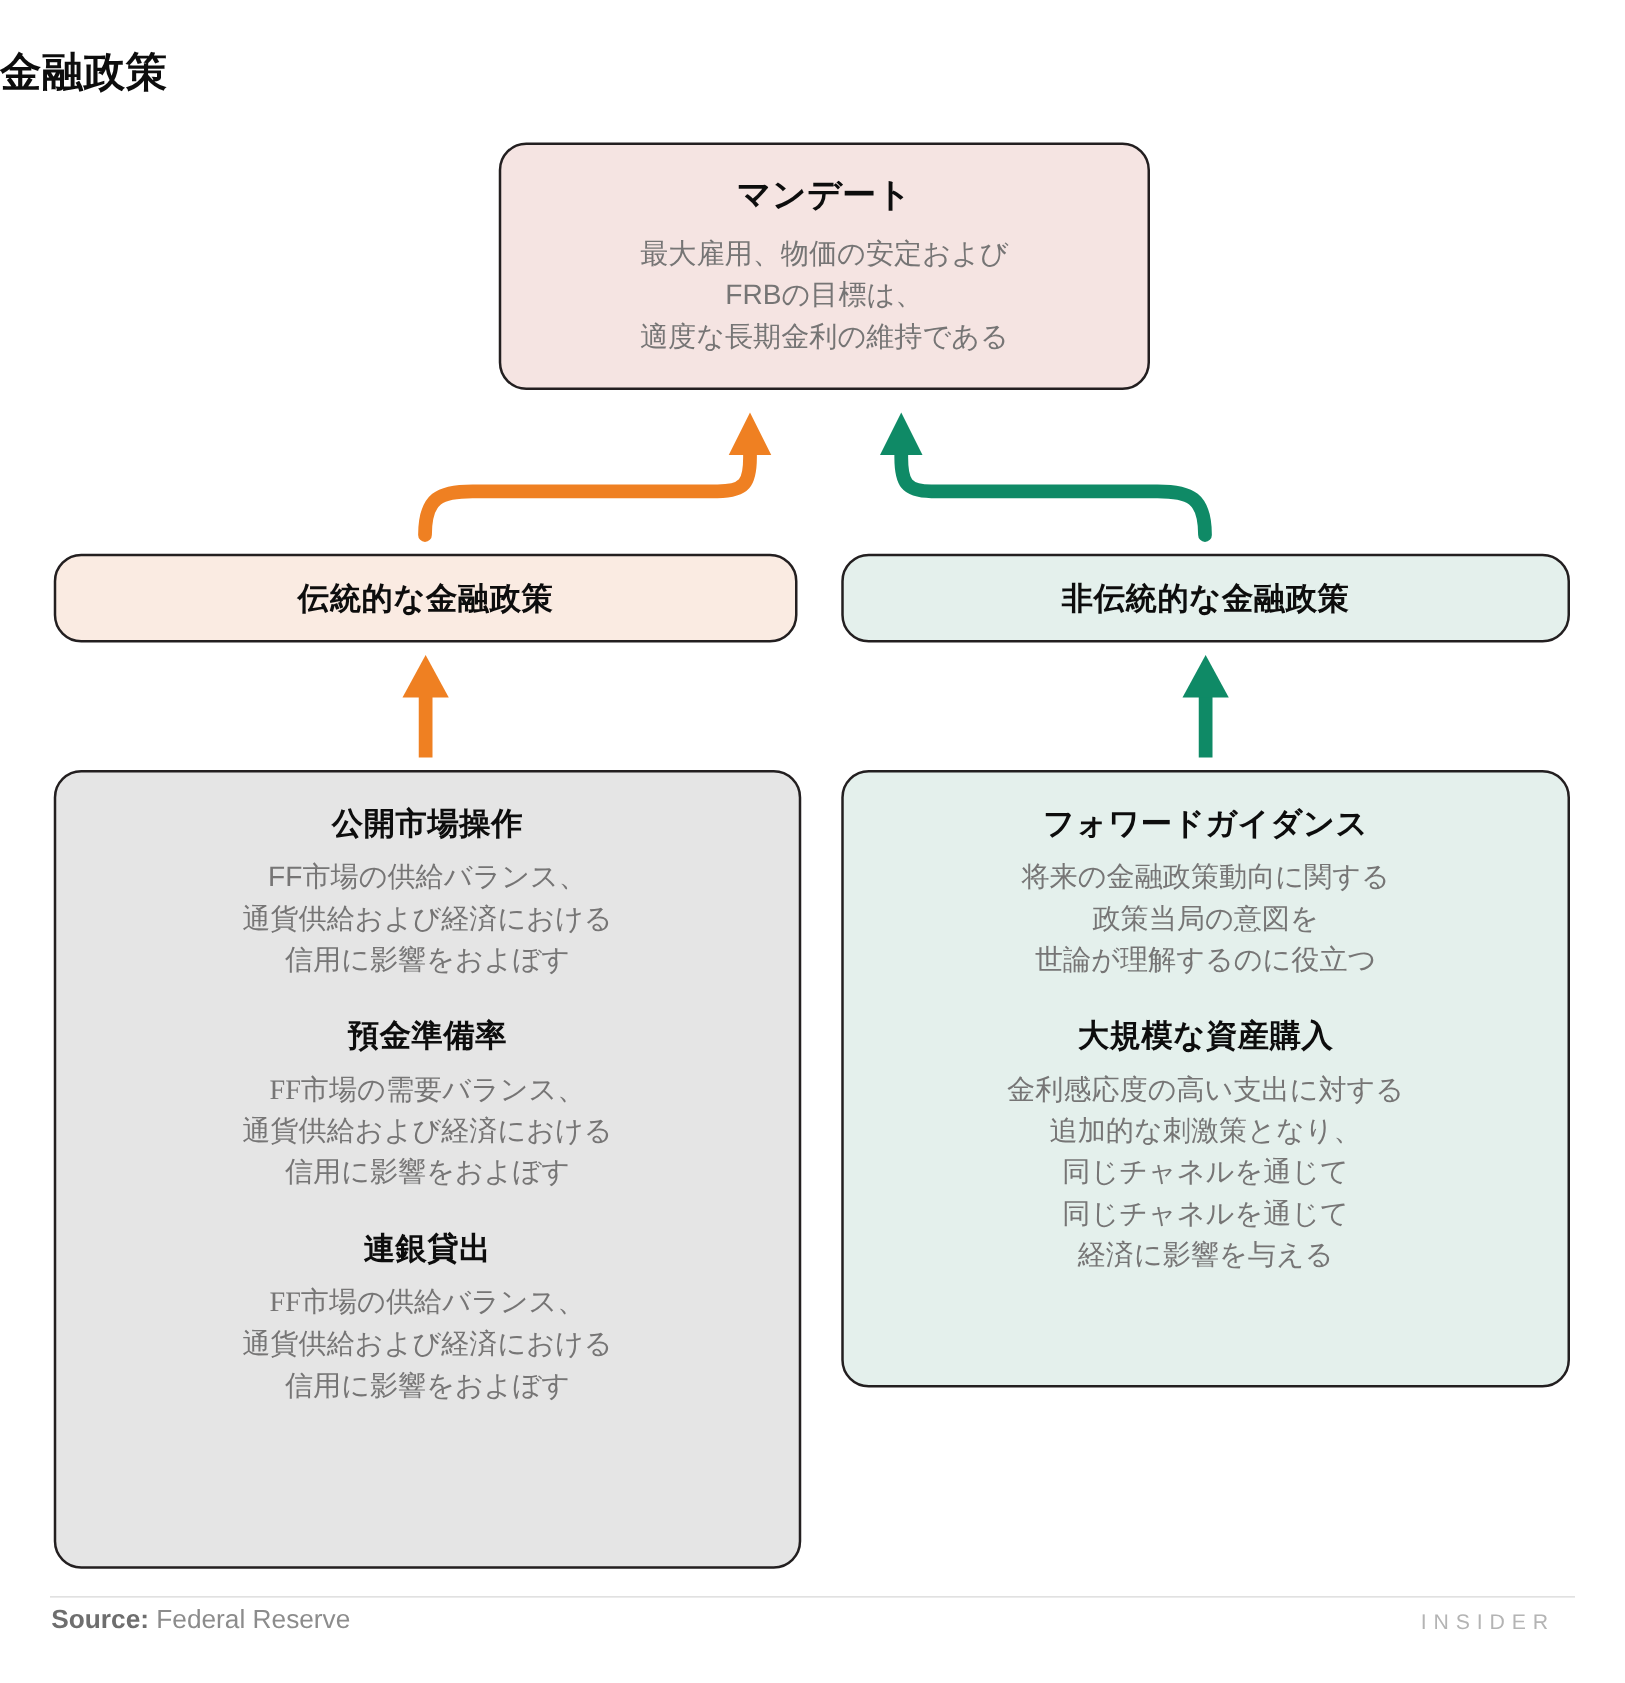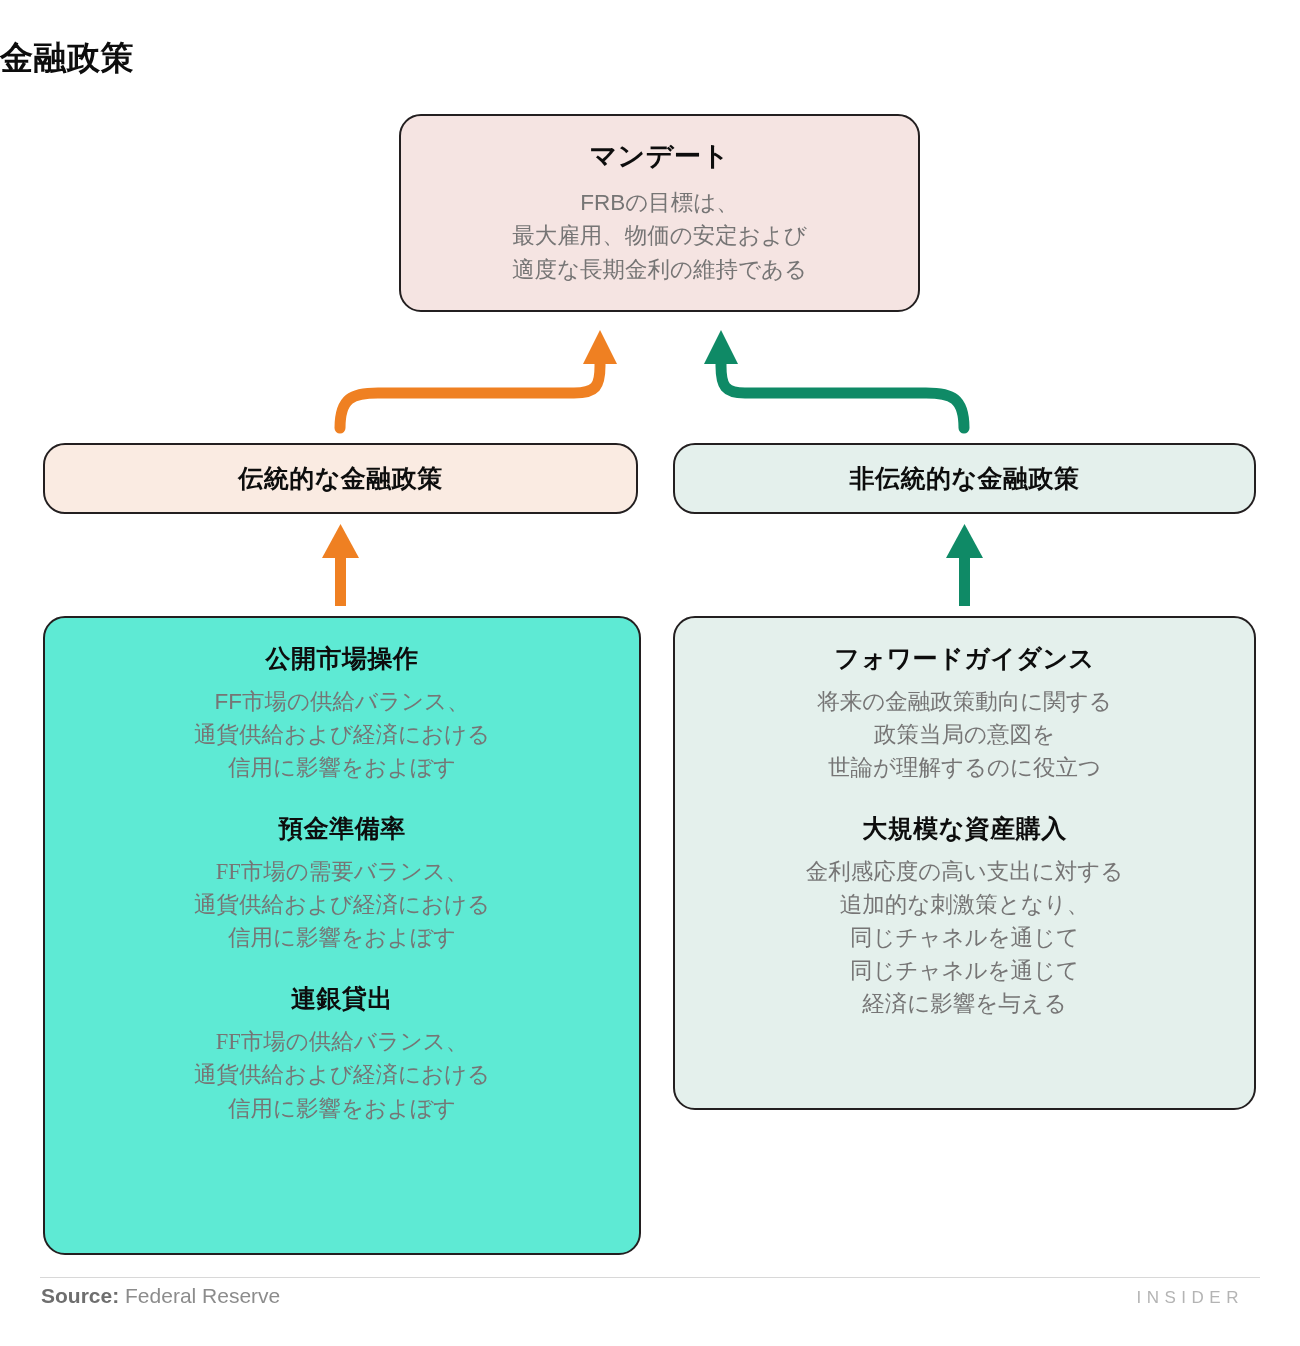--- a/index.html
+++ b/index.html
@@ -84,21 +84,21 @@
     color: #0d0d0d;
     letter-spacing: 0.5px;
   }
 
   
   #traditional-detail-box {
     left: 43px;
     top: 616px;
     width: 598px;
     height: 639px;
-    background: #5eead4;
+    background: #e5e5e5;
     padding-top: 24px;
   }
   #unconventional-detail-box {
     left: 673px;
     top: 616px;
     width: 583px;
     height: 494px;
     background: #e4f0ec;
     padding-top: 24px;
   }
@@ -158,22 +158,22 @@
   }
 </style>
 </head>
 <body>
 
 <div id="page-title">金融政策</div>
 
 <div class="node" id="mandate-box">
   <div class="node-title">マンデート</div>
   <div class="node-desc">
+    <div>最大雇用、物価の安定および</div>
     <div>FRBの目標は、</div>
-    <div>最大雇用、物価の安定および</div>
     <div>適度な長期金利の維持である</div>
   </div>
 </div>
 
 <div class="node" id="traditional-box">
   <div class="branch-title">伝統的な金融政策</div>
 </div>
 
 <div class="node" id="unconventional-box">
   <div class="branch-title">非伝統的な金融政策</div>

